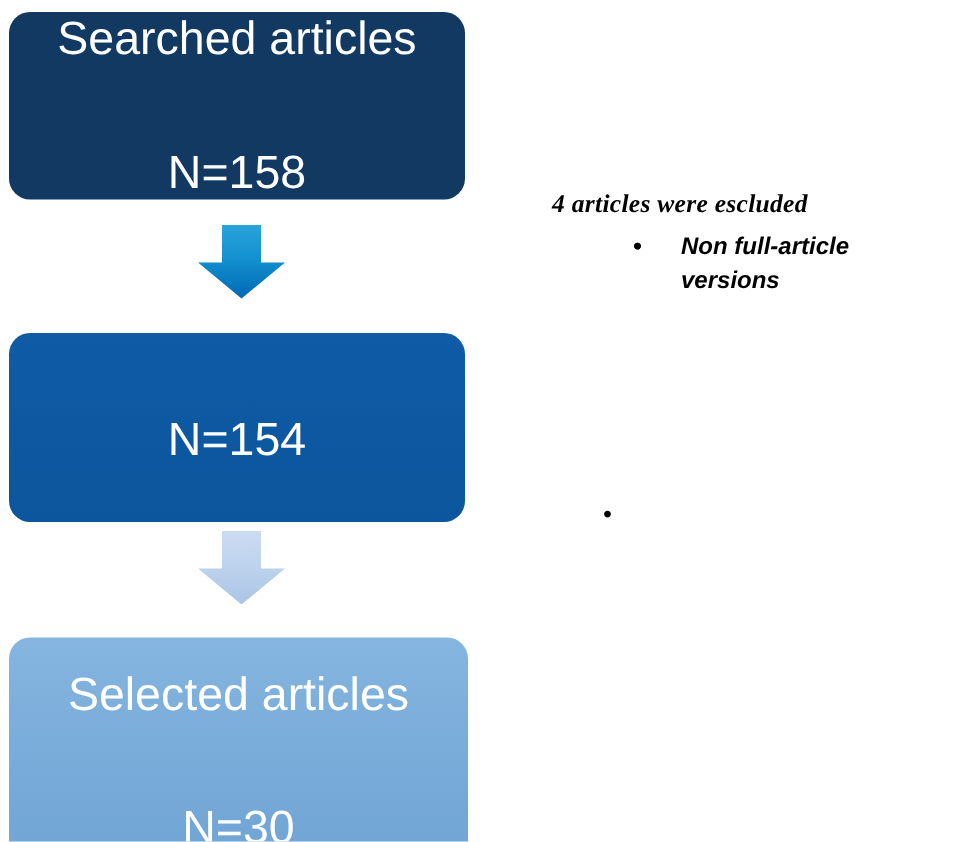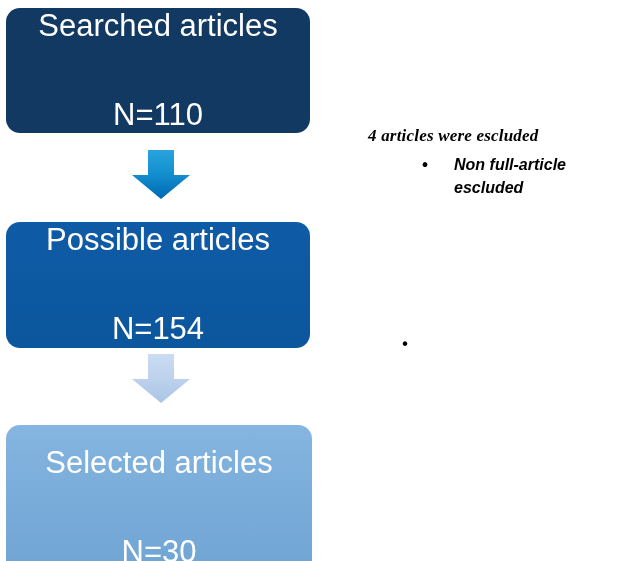--- a/index.html
+++ b/index.html
@@ -125,38 +125,37 @@
     line-height: 1.42;
   }
   #note-two .note-item { padding-left: 76px; }
   #note-two .note-item .bullet { left: 44px; }
 </style>
 </head>
 <body>
 
 <div class="flow-box" id="box-searched">
   <div class="box-title">Searched articles</div>
-  <div class="box-count">N=110</div>
+  <div class="box-count">N=158</div>
 </div>
 
 <div class="arrow" id="arrow-one">
   <svg viewBox="0 0 60 50" xmlns="http://www.w3.org/2000/svg" aria-hidden="true">
     <defs>
       <linearGradient id="gradArrowOne" x1="0" y1="0" x2="0" y2="1">
         <stop offset="0%" stop-color="#2aa3dc"></stop>
         <stop offset="45%" stop-color="#1391cf"></stop>
         <stop offset="100%" stop-color="#0069b4"></stop>
       </linearGradient>
     </defs>
     <polygon points="17,0 43,0 43,25 59,25 30,49 1,25 17,25" fill="url(#gradArrowOne)"></polygon>
   </svg>
 </div>
 
 <div class="flow-box" id="box-possible">
-  <div class="box-title">Possible articles</div>
   <div class="box-count">N=154</div>
 </div>
 
 <div class="arrow" id="arrow-two">
   <svg viewBox="0 0 60 50" xmlns="http://www.w3.org/2000/svg" aria-hidden="true">
     <defs>
       <linearGradient id="gradArrowTwo" x1="0" y1="0" x2="0" y2="1">
         <stop offset="0%" stop-color="#cbdcf2"></stop>
         <stop offset="50%" stop-color="#bdd2ed"></stop>
         <stop offset="100%" stop-color="#aac5e5"></stop>
@@ -172,21 +171,21 @@
 </div>
 
 <div class="note-block" id="note-one">
   <div class="note-head">4 articles were escluded</div>
   <ul class="note-list">
     <li class="note-item">
       <span class="bullet">•</span>
     </li>
     <li class="note-item">
       <span class="bullet">•</span>
-      <span>Non full-article escluded</span>
+      <span>Non full-article versions</span>
     </li>
   </ul>
 </div>
 
 <div class="note-block" id="note-two">
   <ul class="note-list">
     <li class="note-item">
       <span class="bullet">•</span>
     </li>
   </ul>

